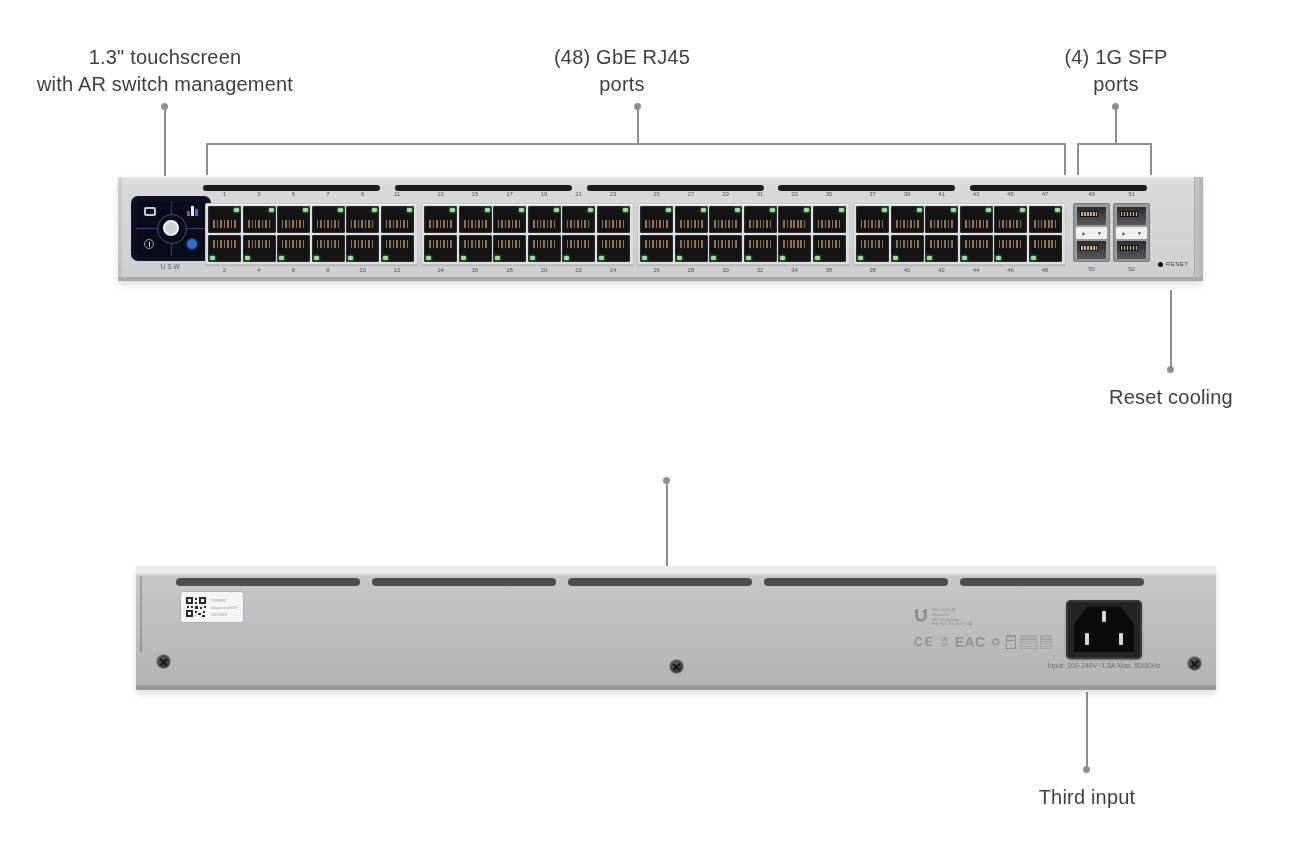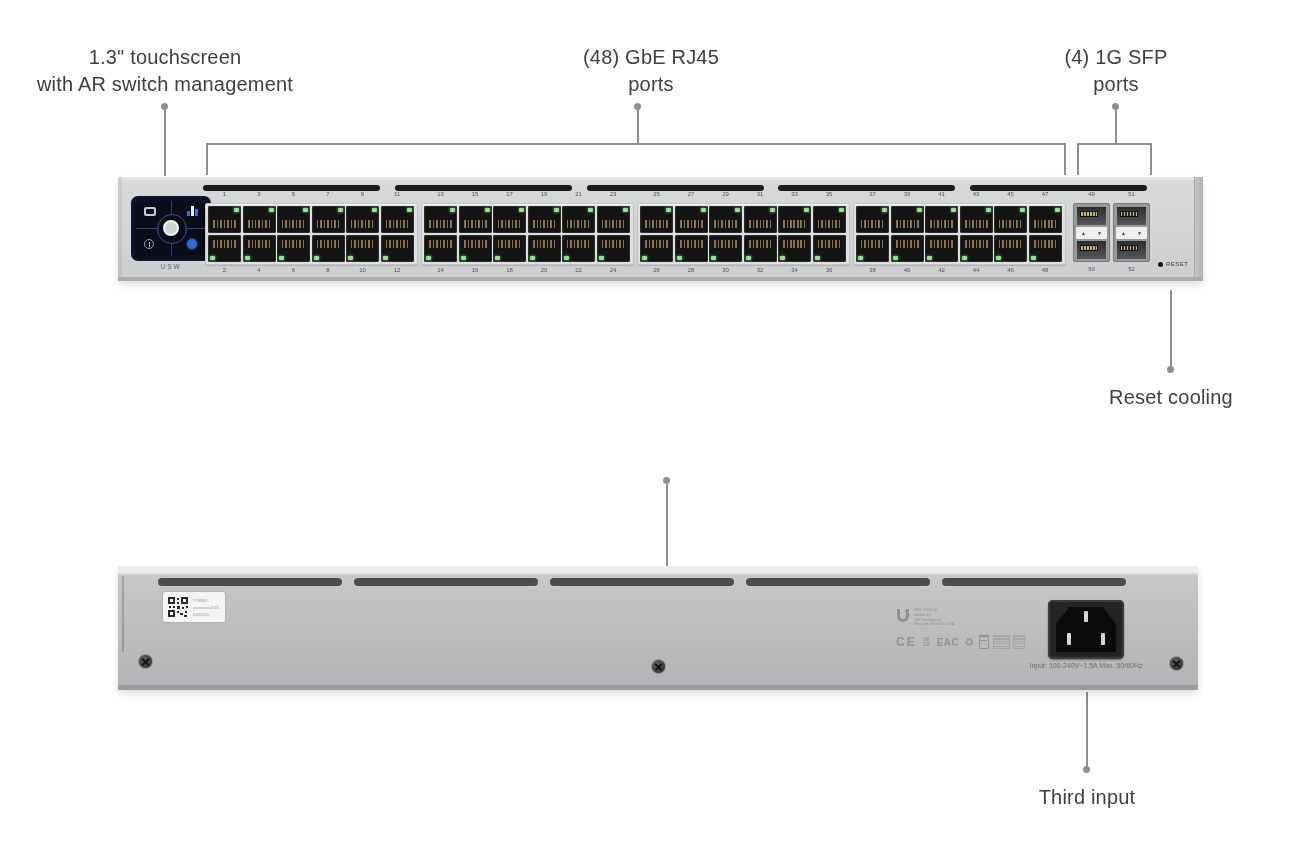--- a/index.html
+++ b/index.html
@@ -75,41 +75,41 @@
        background:repeating-linear-gradient(90deg,#c9b27a 0 1.5px,#2c2d2f 1.5px 3px);border:1px solid #111;}
   .sfp .latch{position:absolute;left:2px;right:2px;top:23px;height:12px;background:#efefef;border-radius:1px;}
   .sfp .latch::before{content:"▲";position:absolute;left:5px;top:3px;font-size:5px;line-height:6px;color:#3a3a3a;}
   .sfp .latch::after{content:"▼";position:absolute;right:5px;top:3px;font-size:5px;line-height:6px;color:#3a3a3a;}
 
   .reset{position:absolute;left:1040px;top:84px;display:flex;align-items:center;gap:3px;}
   .reset .rdot{width:5px;height:5px;border-radius:50%;background:#151515;}
   .reset span{font-size:6px;letter-spacing:.5px;color:#3c3d3f;}
 
   
-  .rear{left:118px;top:566px;width:1080px;height:124px;
+  .rear{left:136px;top:566px;width:1080px;height:124px;
         background:linear-gradient(#ecedee 0,#eceded 6px,#c5c7c9 10px,#babcbe 55%,#b1b3b5 100%);
         box-shadow:0 4px 7px rgba(0,0,0,.13);}
   .rear::after{content:"";position:absolute;left:0;bottom:0;width:100%;height:5px;background:#9b9c9f;}
   .rear .seam{position:absolute;left:4px;top:10px;width:2px;height:76px;background:rgba(0,0,0,.18);}
   .vent{position:absolute;top:12px;height:8px;width:184px;border-radius:4px;background:#4c4e50;}
 
   .qrlabel{position:absolute;left:45px;top:26px;width:62px;height:30px;background:#f4f4f3;
            border-radius:2px;box-shadow:0 0 2px rgba(0,0,0,.25);}
   .qrlabel svg{position:absolute;left:4px;top:4px;}
   .qrlines{position:absolute;left:30px;top:5px;}
   .qrlines div{font-size:4px;line-height:7px;color:#96989a;white-space:nowrap;}
 
   .reg{position:absolute;left:778px;top:42px;}
   .reg .lrow{display:flex;gap:4px;align-items:flex-start;}
   .mfg div{font-size:3.5px;line-height:4.8px;color:#8e9092;white-space:nowrap;}
   .certs{position:absolute;left:0;top:26px;display:flex;align-items:center;gap:5px;height:16px;color:#919395;}
   .cert{display:inline-block;}
   .cert-ce{font-size:12px;font-weight:bold;letter-spacing:2px;}
   .cert-ukca{font-size:4.5px;line-height:5px;font-weight:bold;width:10px;white-space:normal;text-align:center;}
-  .cert-eac{font-size:10px;font-weight:bold;letter-spacing:.5px;}
+  .cert-eac{font-size:14px;font-weight:bold;letter-spacing:.5px;}
   .cert-recycle{font-size:11px;}
   .cert-weee-bin{width:8px;height:11px;border:1px solid #919395;border-top:2px solid #919395;border-radius:1px;position:relative;}
   .cert-weee-bin::after{content:"";position:absolute;left:-1px;top:3px;width:8px;height:1px;background:#919395;}
   .cert-fineprint-left,.cert-fineprint-right{width:15px;height:12px;
         background:repeating-linear-gradient(#a4a6a8 0 1px,transparent 1px 2.5px);outline:1px solid #a4a6a8;}
   .cert-fineprint-right{width:10px;}
 
   .inlet{position:absolute;left:930px;top:34px;width:76px;height:59px;background:#232426;border-radius:5px;
          box-shadow:inset 0 0 0 2px #3a3b3d,0 1px 2px rgba(0,0,0,.4);}
   .inlet .cavity{position:absolute;left:8px;top:7px;width:60px;height:45px;background:#0b0b0c;
@@ -131,21 +131,21 @@
 </style>
 </head>
 <body>
 
 <div class="stage">
 
   <div class="callout" style="left:165px;top:44px;">
     <div>1.3" touchscreen</div>
     <div>with AR switch management</div>
   </div>
-  <div class="callout" style="left:651px;top:44px;">
+  <div class="callout" style="left:622px;top:44px;">
     <div>(48) GbE RJ45</div>
     <div>ports</div>
   </div>
   <div class="callout" style="left:1116px;top:44px;">
     <div>(4) 1G SFP</div>
     <div>ports</div>
   </div>
   <div class="callout" style="left:1171px;top:384px;">Reset cooling</div>
   <div class="callout" style="left:1087px;top:784px;">Third input</div>
 

